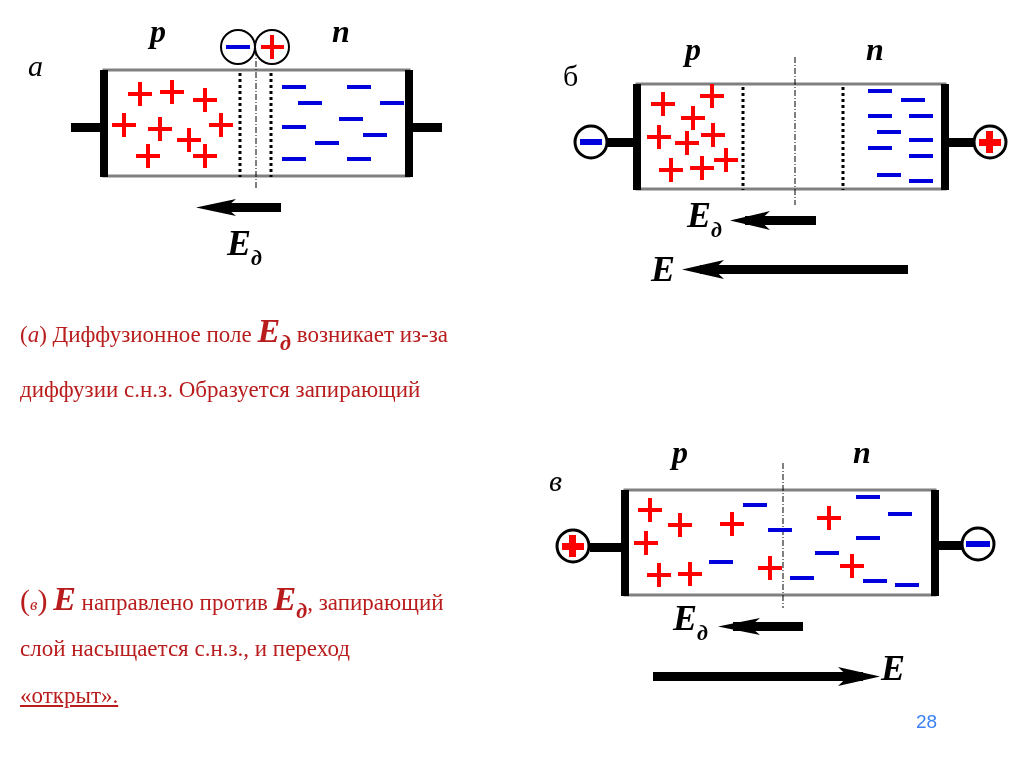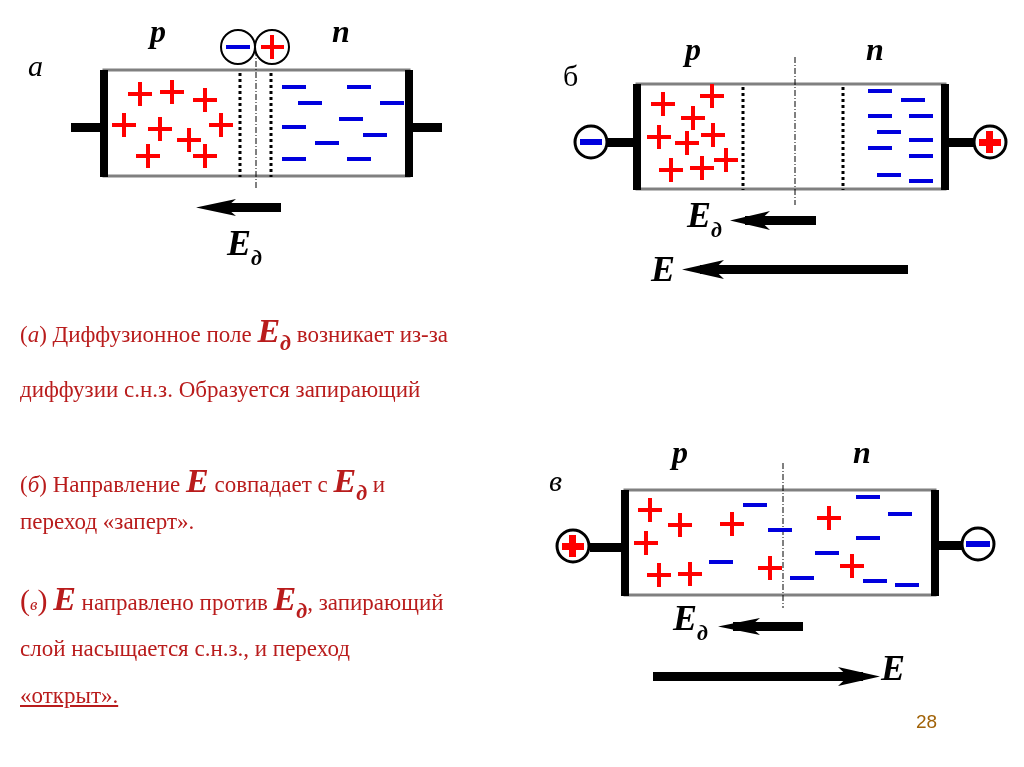--- a/index.html
+++ b/index.html
@@ -4,21 +4,21 @@
 <style>
   html, body { margin: 0; padding: 0; background: #ffffff; }
   body { width: 1024px; height: 767px; position: relative; overflow: hidden; font-family: "Liberation Serif", serif; color: #111; }
   #slide { position: absolute; left: 0; top: 0; width: 1024px; height: 767px; }
   .txt { position: absolute; font-family: "Liberation Serif", serif; font-size: 23px; line-height: 1.0; color: #b91c1c; white-space: nowrap; }
   .it { font-style: italic; }
   .bigE { font-weight: bold; font-style: italic; font-size: 34px; }
   .subd { font-weight: bold; font-style: italic; font-size: 22px; position: relative; top: 8px; }
   .bigd { font-weight: bold; font-style: italic; font-size: 34px; }
   .sup { font-size: 13px; position: relative; top: -9px; }
-  .pnum { position: absolute; left: 916px; top: 711px; font-family: "Liberation Sans", sans-serif; font-size: 19px; color: #a16207; }
+  .pnum { position: absolute; left: 916px; top: 711px; font-family: "Liberation Sans", sans-serif; font-size: 19px; color: #3b82f6; }
   svg text { font-family: "Liberation Serif", serif; }
 </style>
 </head>
 <body>
 
 <div id="slide">
 
   <svg id="diagrams" width="1024" height="767" style="position:absolute;left:0;top:0">
     <defs>
       <marker id="ah" markerWidth="10" markerHeight="10" refX="0" refY="5" orient="auto" markerUnits="userSpaceOnUse"></marker>
@@ -280,21 +280,19 @@
         <rect x="653" y="672" width="210" height="9" fill="#000"></rect>
         <polygon points="880,676.5 838,667 848,676.5 838,686" fill="#000"></polygon>
       </g>
       <text x="881" y="680" font-size="36" font-style="italic" font-weight="bold">E</text>
     </g>
   </svg>
 
   <div class="txt" style="left:20px;top:314px;">(<span class="it">а</span>)<span> Диффузионное поле </span><span class="bigE">E</span><span class="subd">д</span><span> возникает из-за</span></div>
   <div class="txt" style="left:20px;top:353px;margin-top:25px;">диффузии с.н.з. Образуется запирающий</div>
 
-  <div class="txt" style="left:20px;top:464px;">(<span class="it">б</span>)<span> Направление </span><span class="bigE">E</span><span> совпадает с </span><span class="bigE">E</span><span class="subd">д</span><span> и</span></div>
-  <div class="txt" style="left:20px;top:510px;">переход «заперт».</div>
 
   <div class="txt" style="left:20px;top:582px;"><span style="font-size:30px">(</span><span class="it" style="font-size:17px">в</span><span style="font-size:30px">)</span> <span class="bigE">E</span><span> направлено против </span><span class="bigE">E</span><span class="subd">д</span><span>, запирающий</span></div>
   <div class="txt" style="left:20px;top:637px;text-align:center;">слой насыщается с.н.з., и переход</div>
   <div class="txt" style="left:20px;top:684px;text-decoration:underline;">«открыт».</div>
 
   <div class="pnum">28</div>
 </div>
 
 </body></html>

